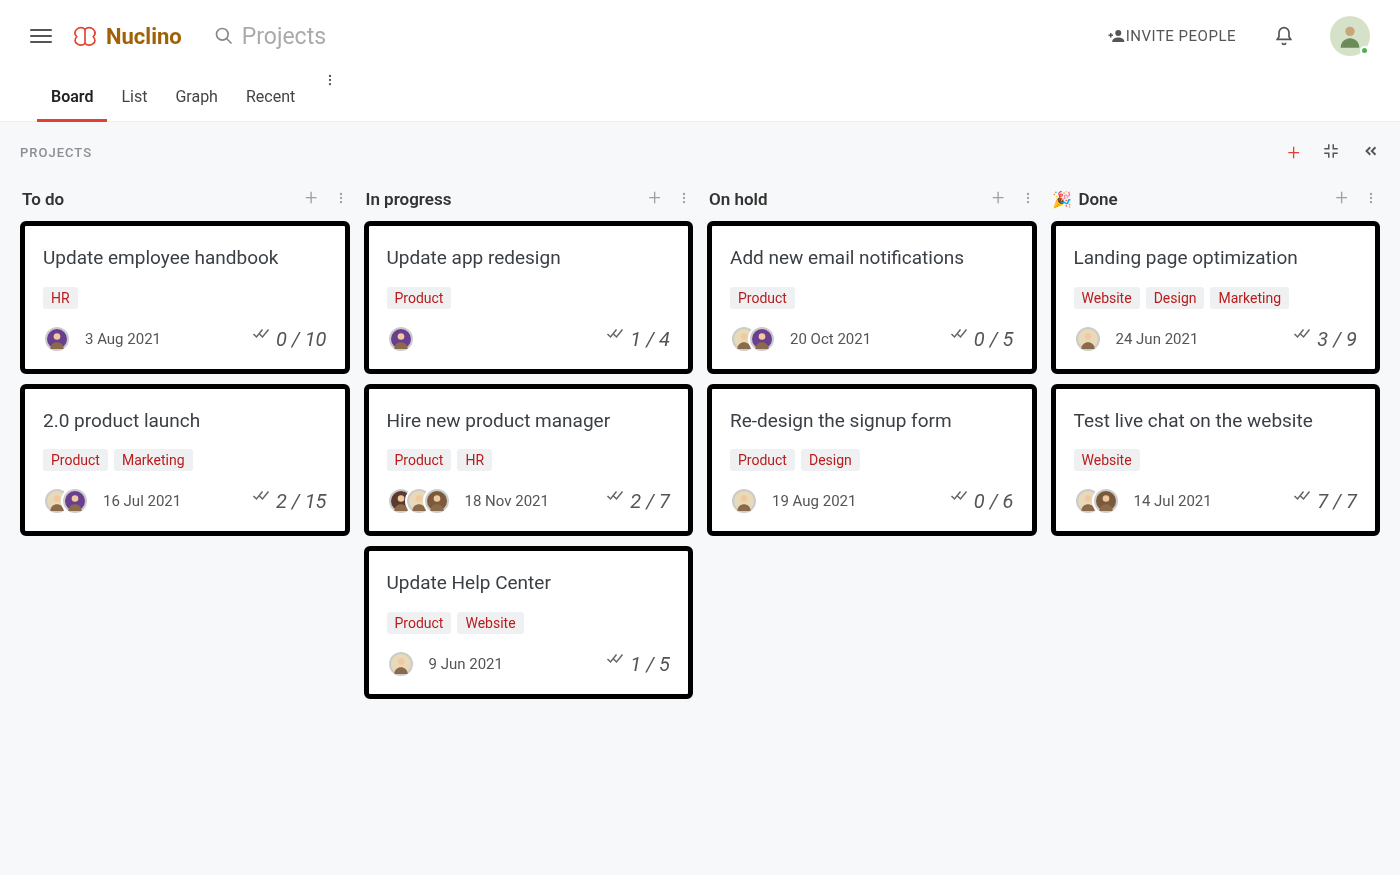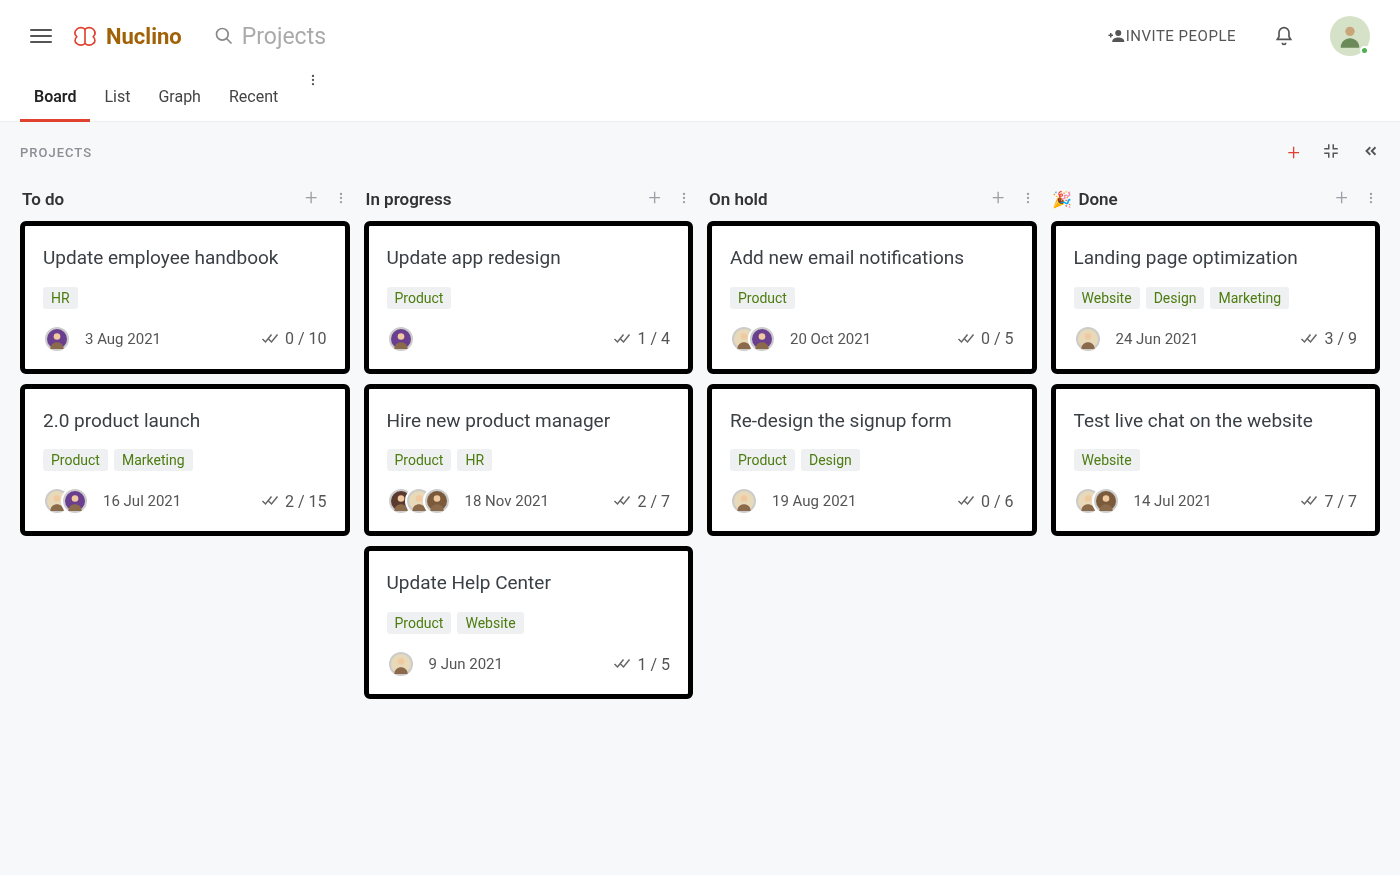--- a/index.html
+++ b/index.html
@@ -28,21 +28,21 @@
 .search-wrap svg { width: 20px; height: 20px; }
 .header-spacer { flex: 1; }
 .invite { display: flex; align-items: center; gap: 1px; color: #555; font-size: 15px; letter-spacing: 0.5px; cursor: pointer; }
 .invite svg { width: 18px; height: 18px; }
 .bell { width: 20px; height: 20px; cursor: pointer; color: #555; margin-left: 20px; }
 .user-avatar { position: relative; width: 40px; height: 40px; margin-left: 18px; cursor: pointer; }
 .user-avatar .circle { width: 40px; height: 40px; border-radius: 50%; background: #d6e2c8; display:flex; align-items:center; justify-content:center; }
 .user-avatar .dot { position: absolute; bottom: 1px; right: 1px; width: 9px; height: 9px; background: #4caf50; border-radius: 50%; border: 2px solid #fff; }
 
 
-.tabs { display: flex; align-items: flex-start; gap: 28px; padding: 0 34px; height: 50px; border-bottom: 1px solid #eee; }
+.tabs { display: flex; align-items: flex-start; gap: 28px; padding: 0 51px; height: 50px; border-bottom: 1px solid #eee; }
 .tab { font-size: 16px; color: #444; cursor: pointer; height: 100%; display: flex; align-items: center; position: relative; }
 .tab.active { font-weight: 600; color: #222; }
 .tab.active::after { content: ""; position: absolute; left: -14px; right: -14px; bottom: -1px; height: 3px; background: #e0422f; }
 .tab-more { cursor: pointer; color: #555; }
 
 
 .board-wrap { background: #f7f8f9; height: calc(875px - 72px - 50px); padding: 18px 20px; }
 .board-header { display: flex; align-items: center; margin-bottom: 16px; }
 .board-title { font-size: 13px; letter-spacing: 1px; color: #8a8f95; font-weight: 500; }
 .board-actions { margin-left: auto; display: flex; align-items: center; gap: 22px; }
@@ -57,29 +57,29 @@
 .col-title { font-size: 17px; font-weight: 600; color: #333; }
 .col-emoji { margin-right: 6px; font-size: 16px; }
 .col-head-spacer { flex: 1; }
 .col-plus, .col-more { color: #9aa0a6; cursor: pointer; margin-left: 16px; }
 .col-plus { font-size: 22px; font-weight: 300; line-height: 1; }
 
 
 .card { background: #fff; border: 5px solid #000000; border-radius: 6px; padding: 20px 18px 16px; margin-bottom: 10px; cursor: pointer; }
 .card-title { font-size: 19px; color: #3a3f45; margin-bottom: 16px; line-height: 1.3; }
 .tag-row { display: flex; flex-wrap: wrap; gap: 6px; margin-bottom: 16px; }
-.tag { background: #eef0f2; color: #4d7c0f; font-size: 14px; padding: 3px 8px; border-radius: 3px; }
+.tag { background: #eef0f2; color: #b91c1c; font-size: 14px; padding: 3px 8px; border-radius: 3px; }
 .card-foot { display: flex; align-items: center; }
 .avatars { display: flex; }
 .av { width: 28px; height: 28px; border-radius: 50%; border: 2px solid #fff; background: #ccc; display:flex; align-items:center; justify-content:center; }
 .av + .av { margin-left: -10px; }
 .av svg { width: 20px; height: 20px; }
 .date { font-size: 15px; color: #555; margin-left: 14px; }
 .foot-spacer { flex: 1; }
-.progress { display: flex; align-items: center; gap: 6px; color: #555; font-size: 16px; }
+.progress { display: flex; align-items: flex-start; gap: 6px; color: #555; font-size: 20px; font-style: italic; }
 .progress svg { width: 18px; height: 14px; }
 </style>
 </head>
 <body>
 
 <div class="header">
   <div class="hamburger">
     <span></span>
       <span></span>
       <span></span>

